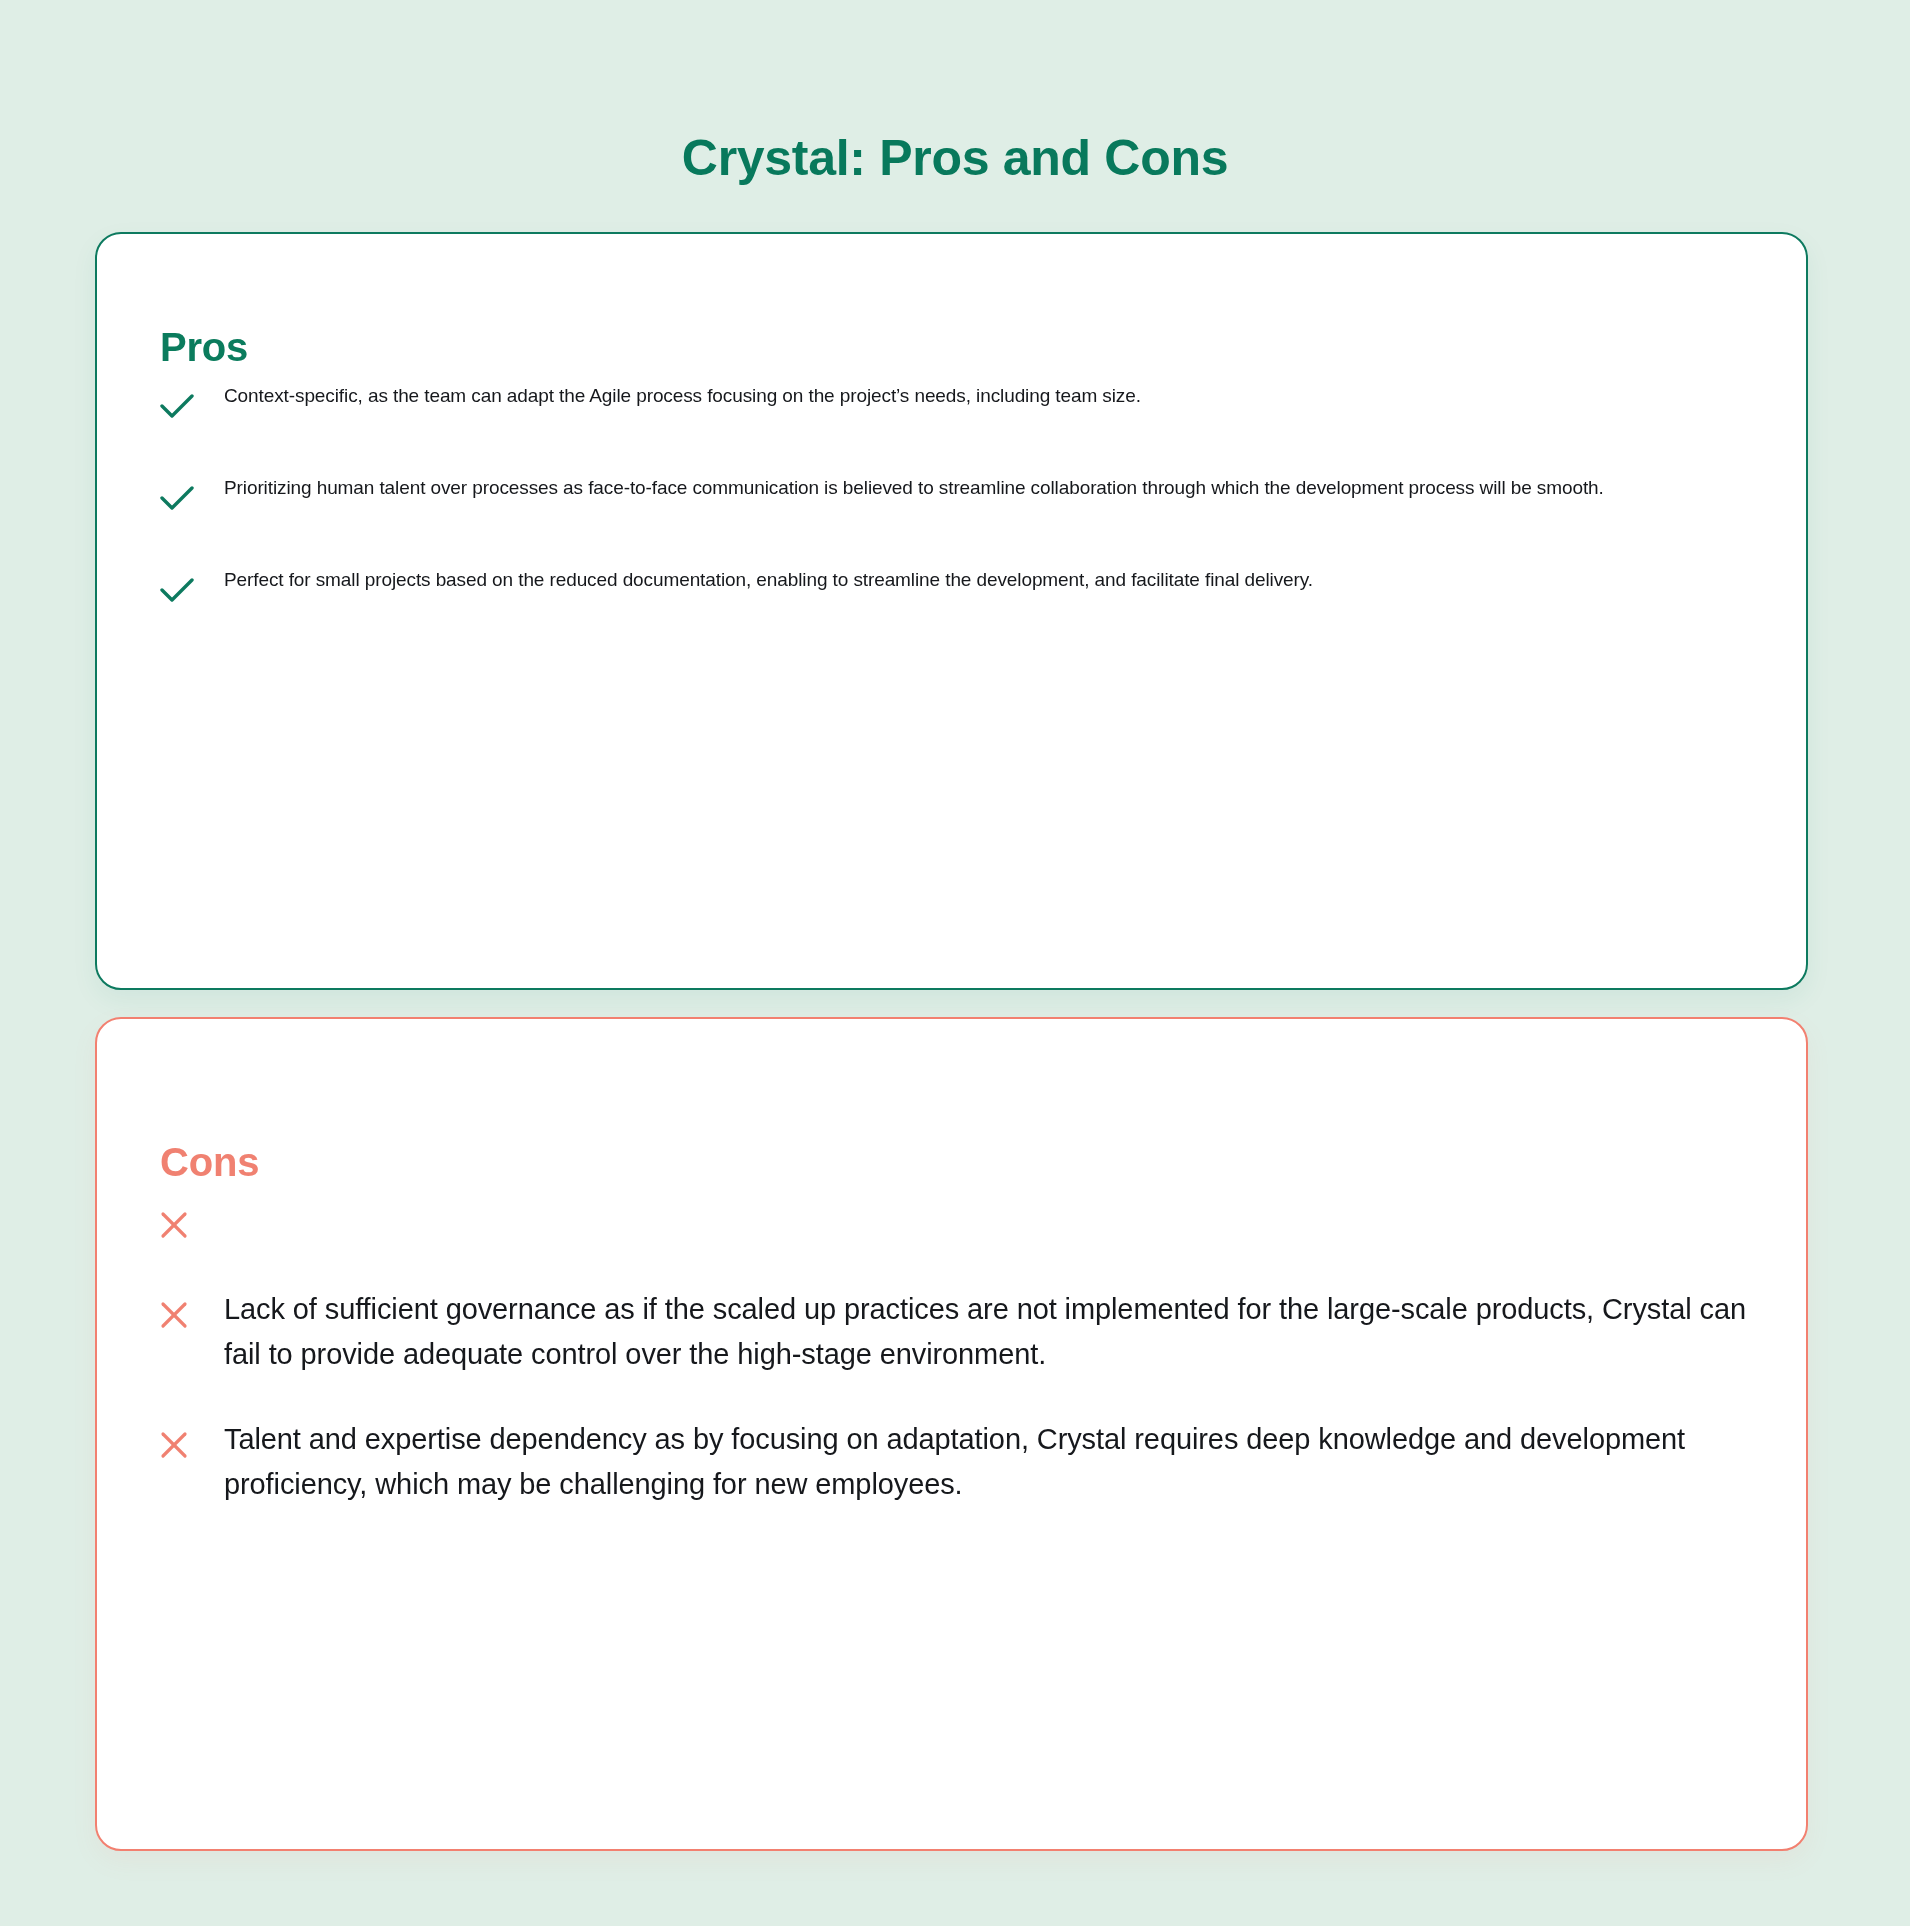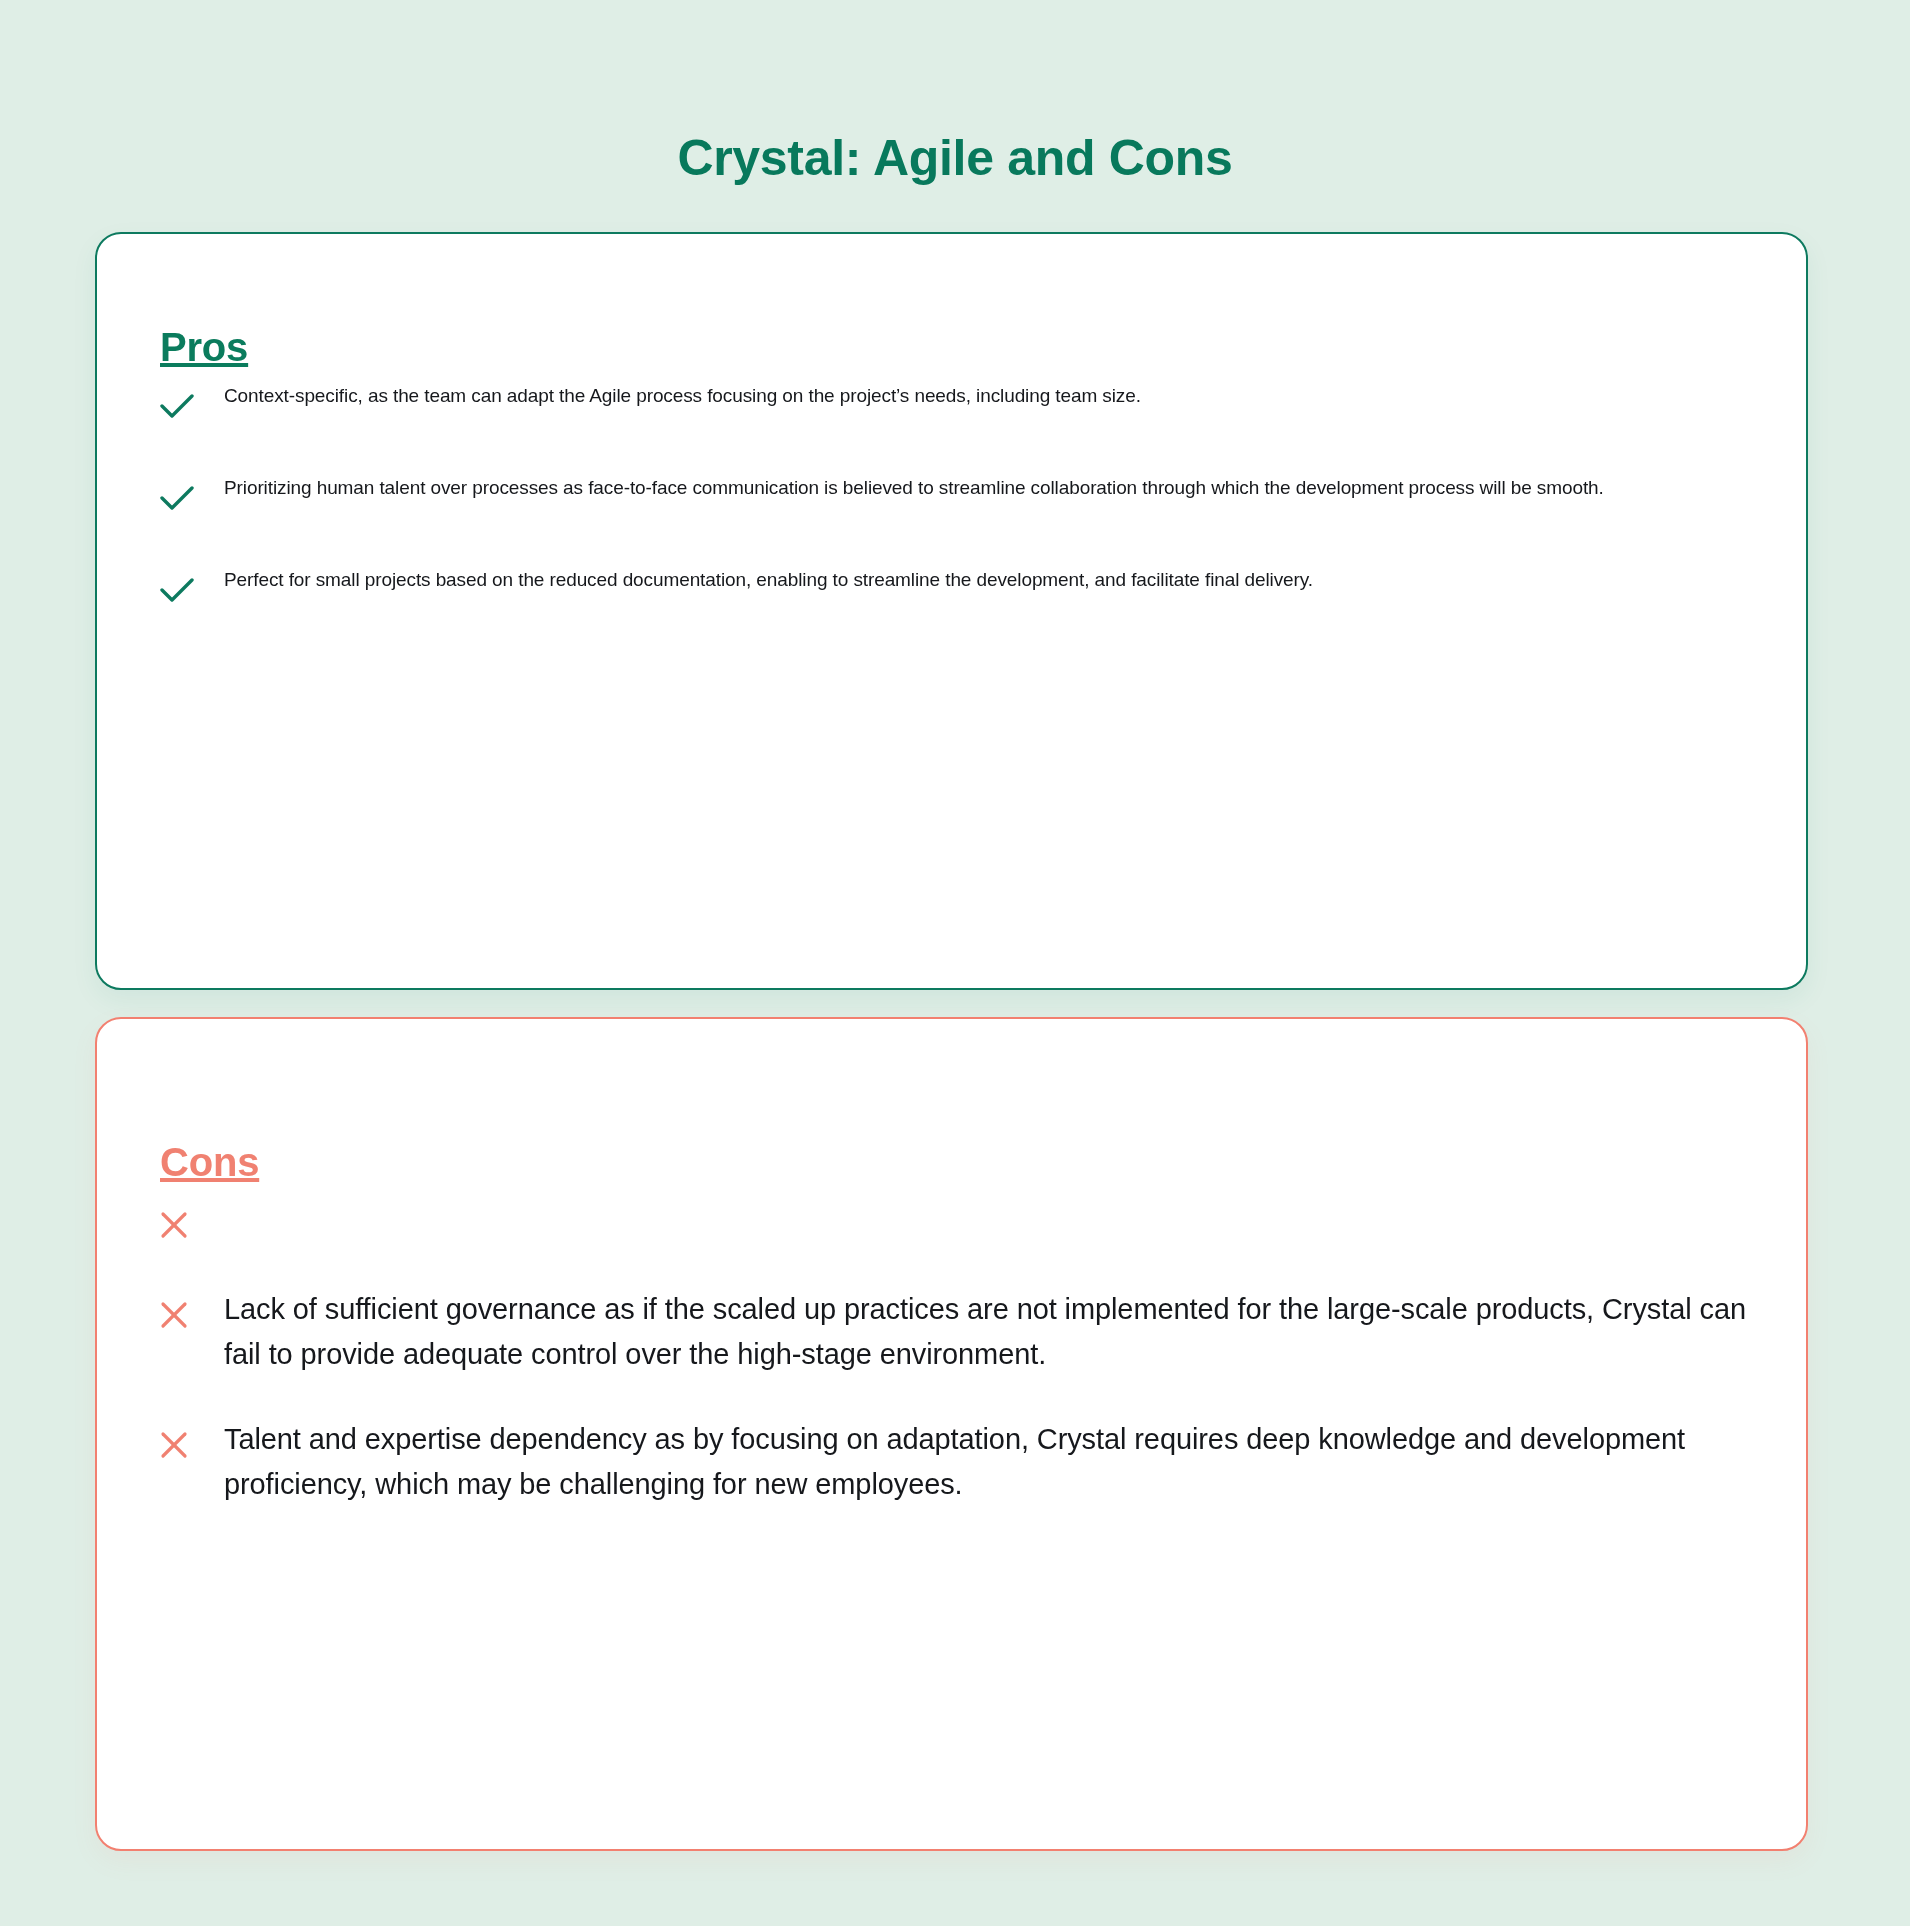--- a/index.html
+++ b/index.html
@@ -60,21 +60,20 @@
     box-shadow: 0 10px 26px rgba(242, 128, 112, 0.07);
   }
 
   .card-heading {
     position: absolute;
     left: 63px;
     font-size: 40px;
     font-weight: bold;
     line-height: 1.1;
     letter-spacing: -0.2px;
-    text-decoration: underline;
   }
   .card-pros .card-heading {
     top: 58px;
     color: #0b7c5d;
   }
   .card-cons .card-heading {
     top: 88px;
     color: #f08171;
   }
 
@@ -121,21 +120,21 @@
 
   .card-cons .bullet-item { margin-bottom: 40px; }
   .card-cons .bullet-icon { width: 40px; height: 44px; margin-right: 24px; padding-top: 6px; }
   .card-cons .bullet-text { font-size: 29px; line-height: 1.55; }
 </style>
 </head>
 <body>
 
 <div class="page">
 
-  <h1 class="page-title">Crystal: Agile and Cons</h1>
+  <h1 class="page-title">Crystal: Pros and Cons</h1>
 
   <section class="card card-pros">
     <h2 class="card-heading">Pros</h2>
 
     <ul class="bullet-list">
 
       <li class="bullet-item">
         <span class="bullet-icon">
           <svg width="34" height="26" viewBox="0 0 34 26" aria-hidden="true">
             <polyline points="2,13 12,23 32,3" fill="none" stroke="#0d7a5f" stroke-width="3.4" stroke-linecap="round" stroke-linejoin="round"></polyline>

